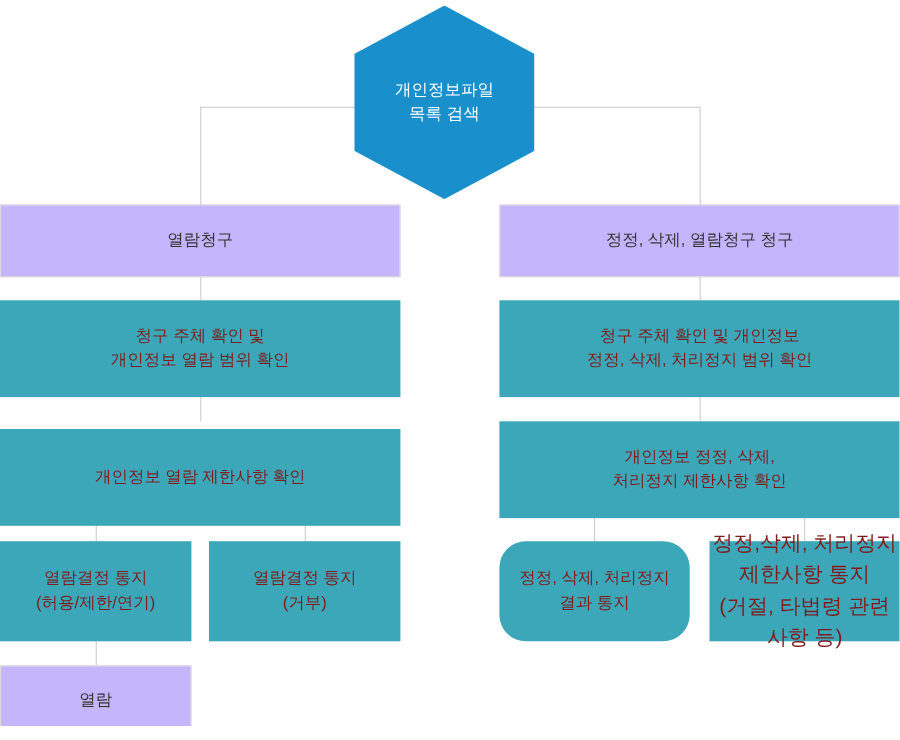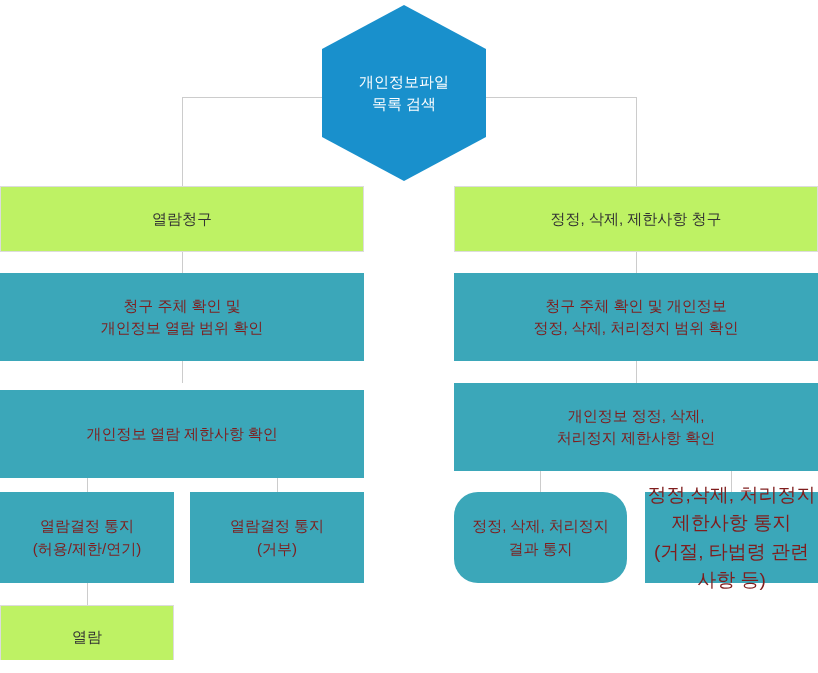--- a/index.html
+++ b/index.html
@@ -17,21 +17,21 @@
     background:var(--hexagon-blue,#1990cc);
     clip-path:polygon(50% 0, 100% 25%, 100% 75%, 50% 100%, 0 75%, 0 25%);
     display:flex; align-items:center; justify-content:center;
     text-align:center; color:#ffffff; font-size:15px; z-index:3;
   }
   .box {
     position:absolute; display:flex; align-items:center; justify-content:center;
     text-align:center; font-size:15px; z-index:2;
   }
   .box span, .hexagon span { white-space:pre-line; line-height:1.5; }
-  .box.white { background:#bef264; border:1px solid var(--border-gray,#dcdcdc); color:#333333; }
+  .box.white { background:#c4b5fd; border:1px solid var(--border-gray,#dcdcdc); color:#333333; }
   .box.teal  { background:var(--box-teal,#3ba7b9); color:#7f1d1d; }
   .box.small-text { font-size:19px; }
 </style>
 </head>
 <body>
 
 <div class="canvas">
 
   <div class="line h" style="left:182px; top:97px;  width:454px;"></div>
   <div class="line v" style="left:182px; top:97px;  height:89px;"></div>
@@ -67,21 +67,21 @@
   </div>
   <div class="box teal" style="left:190px; top:492px; width:174px; height:91px;">
     <span>열람결정 통지
 (거부)</span>
   </div>
   <div class="box white" style="left:0; top:605px; width:174px; height:65px;align-items:center;">
     <span>열람</span>
   </div>
 
   <div class="box white" style="left:454px; top:186px; width:364px; height:66px;">
-    <span>정정, 삭제, 제한사항 청구</span>
+    <span>정정, 삭제, 열람청구 청구</span>
   </div>
   <div class="box teal" style="left:454px; top:383px; width:364px; height:88px;">
     <span>개인정보 정정, 삭제,
 처리정지 제한사항 확인</span>
   </div>
   <div class="box teal" style="left:454px; top:273px; width:364px; height:88px;">
     <span>청구 주체 확인 및 개인정보
 정정, 삭제, 처리정지 범위 확인</span>
   </div>
   <div class="box teal" style="left:454px; top:492px; width:173px; height:91px;border-radius:24px;">

